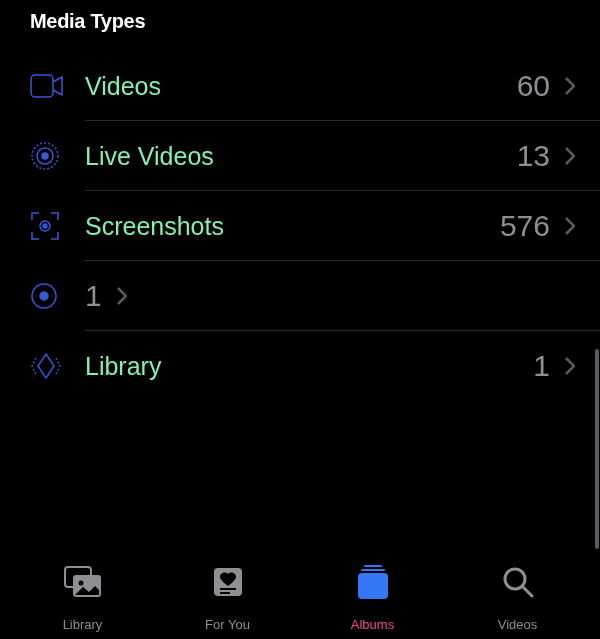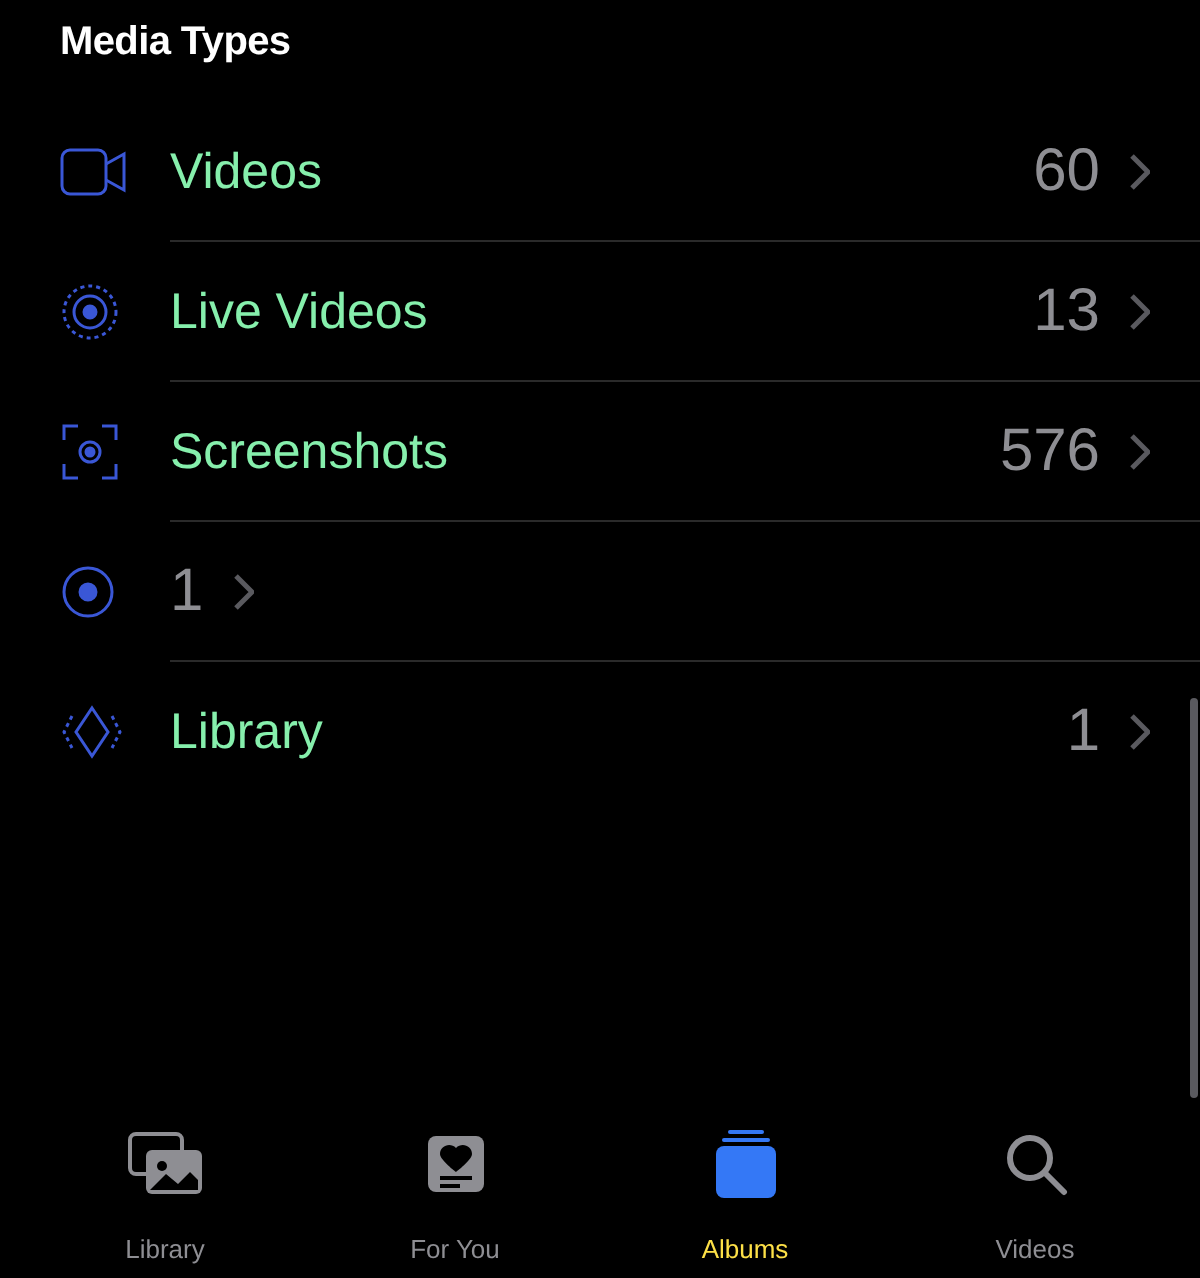--- a/index.html
+++ b/index.html
@@ -99,21 +99,21 @@
     .tab-icon {
       height: 36px;
       display: flex;
       align-items: center;
       justify-content: center;
     }
     .tab-label {
       font-size: 13px;
       color: #8e8e93;
     }
-    .tab.active .tab-label { color: #fde047; }
+    .tab.active .tab-label { color: #ec4899; }
     .scrollbar {
       position: absolute;
       right: 1px;
       top: 349px;
       width: 4px;
       height: 200px;
       background: #5a5a5f;
       border-radius: 2px;
     }
   </style>

